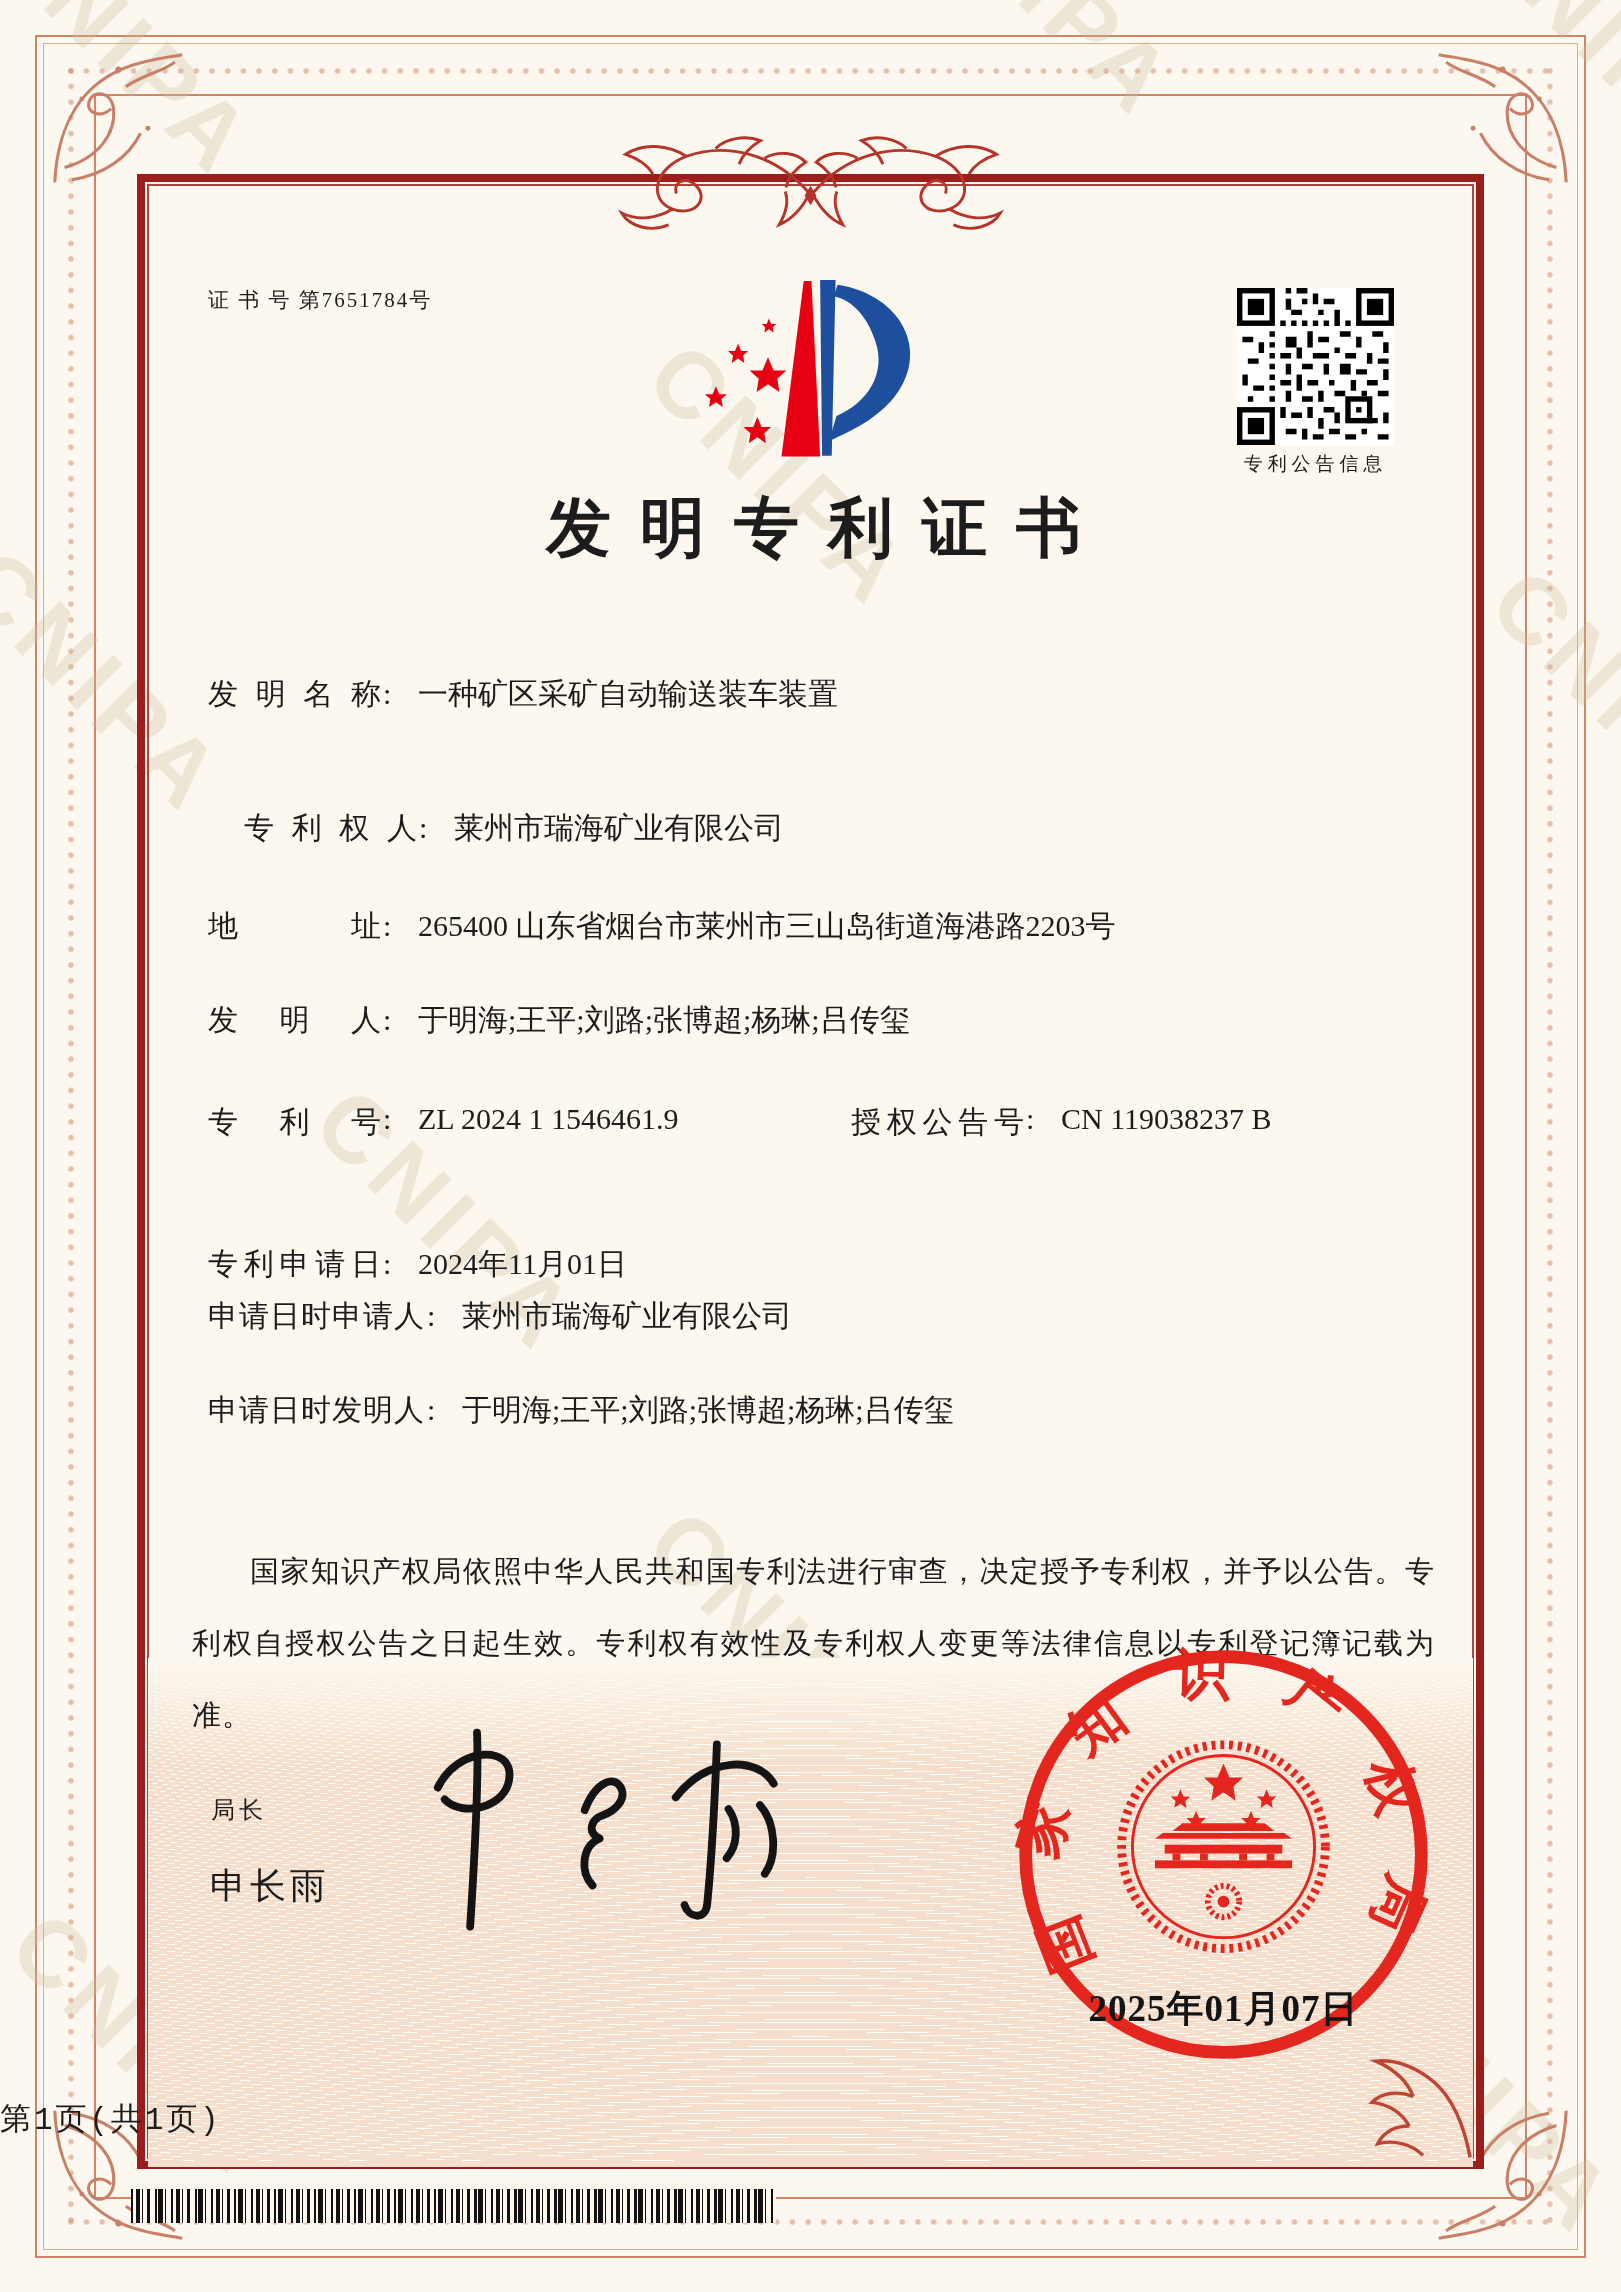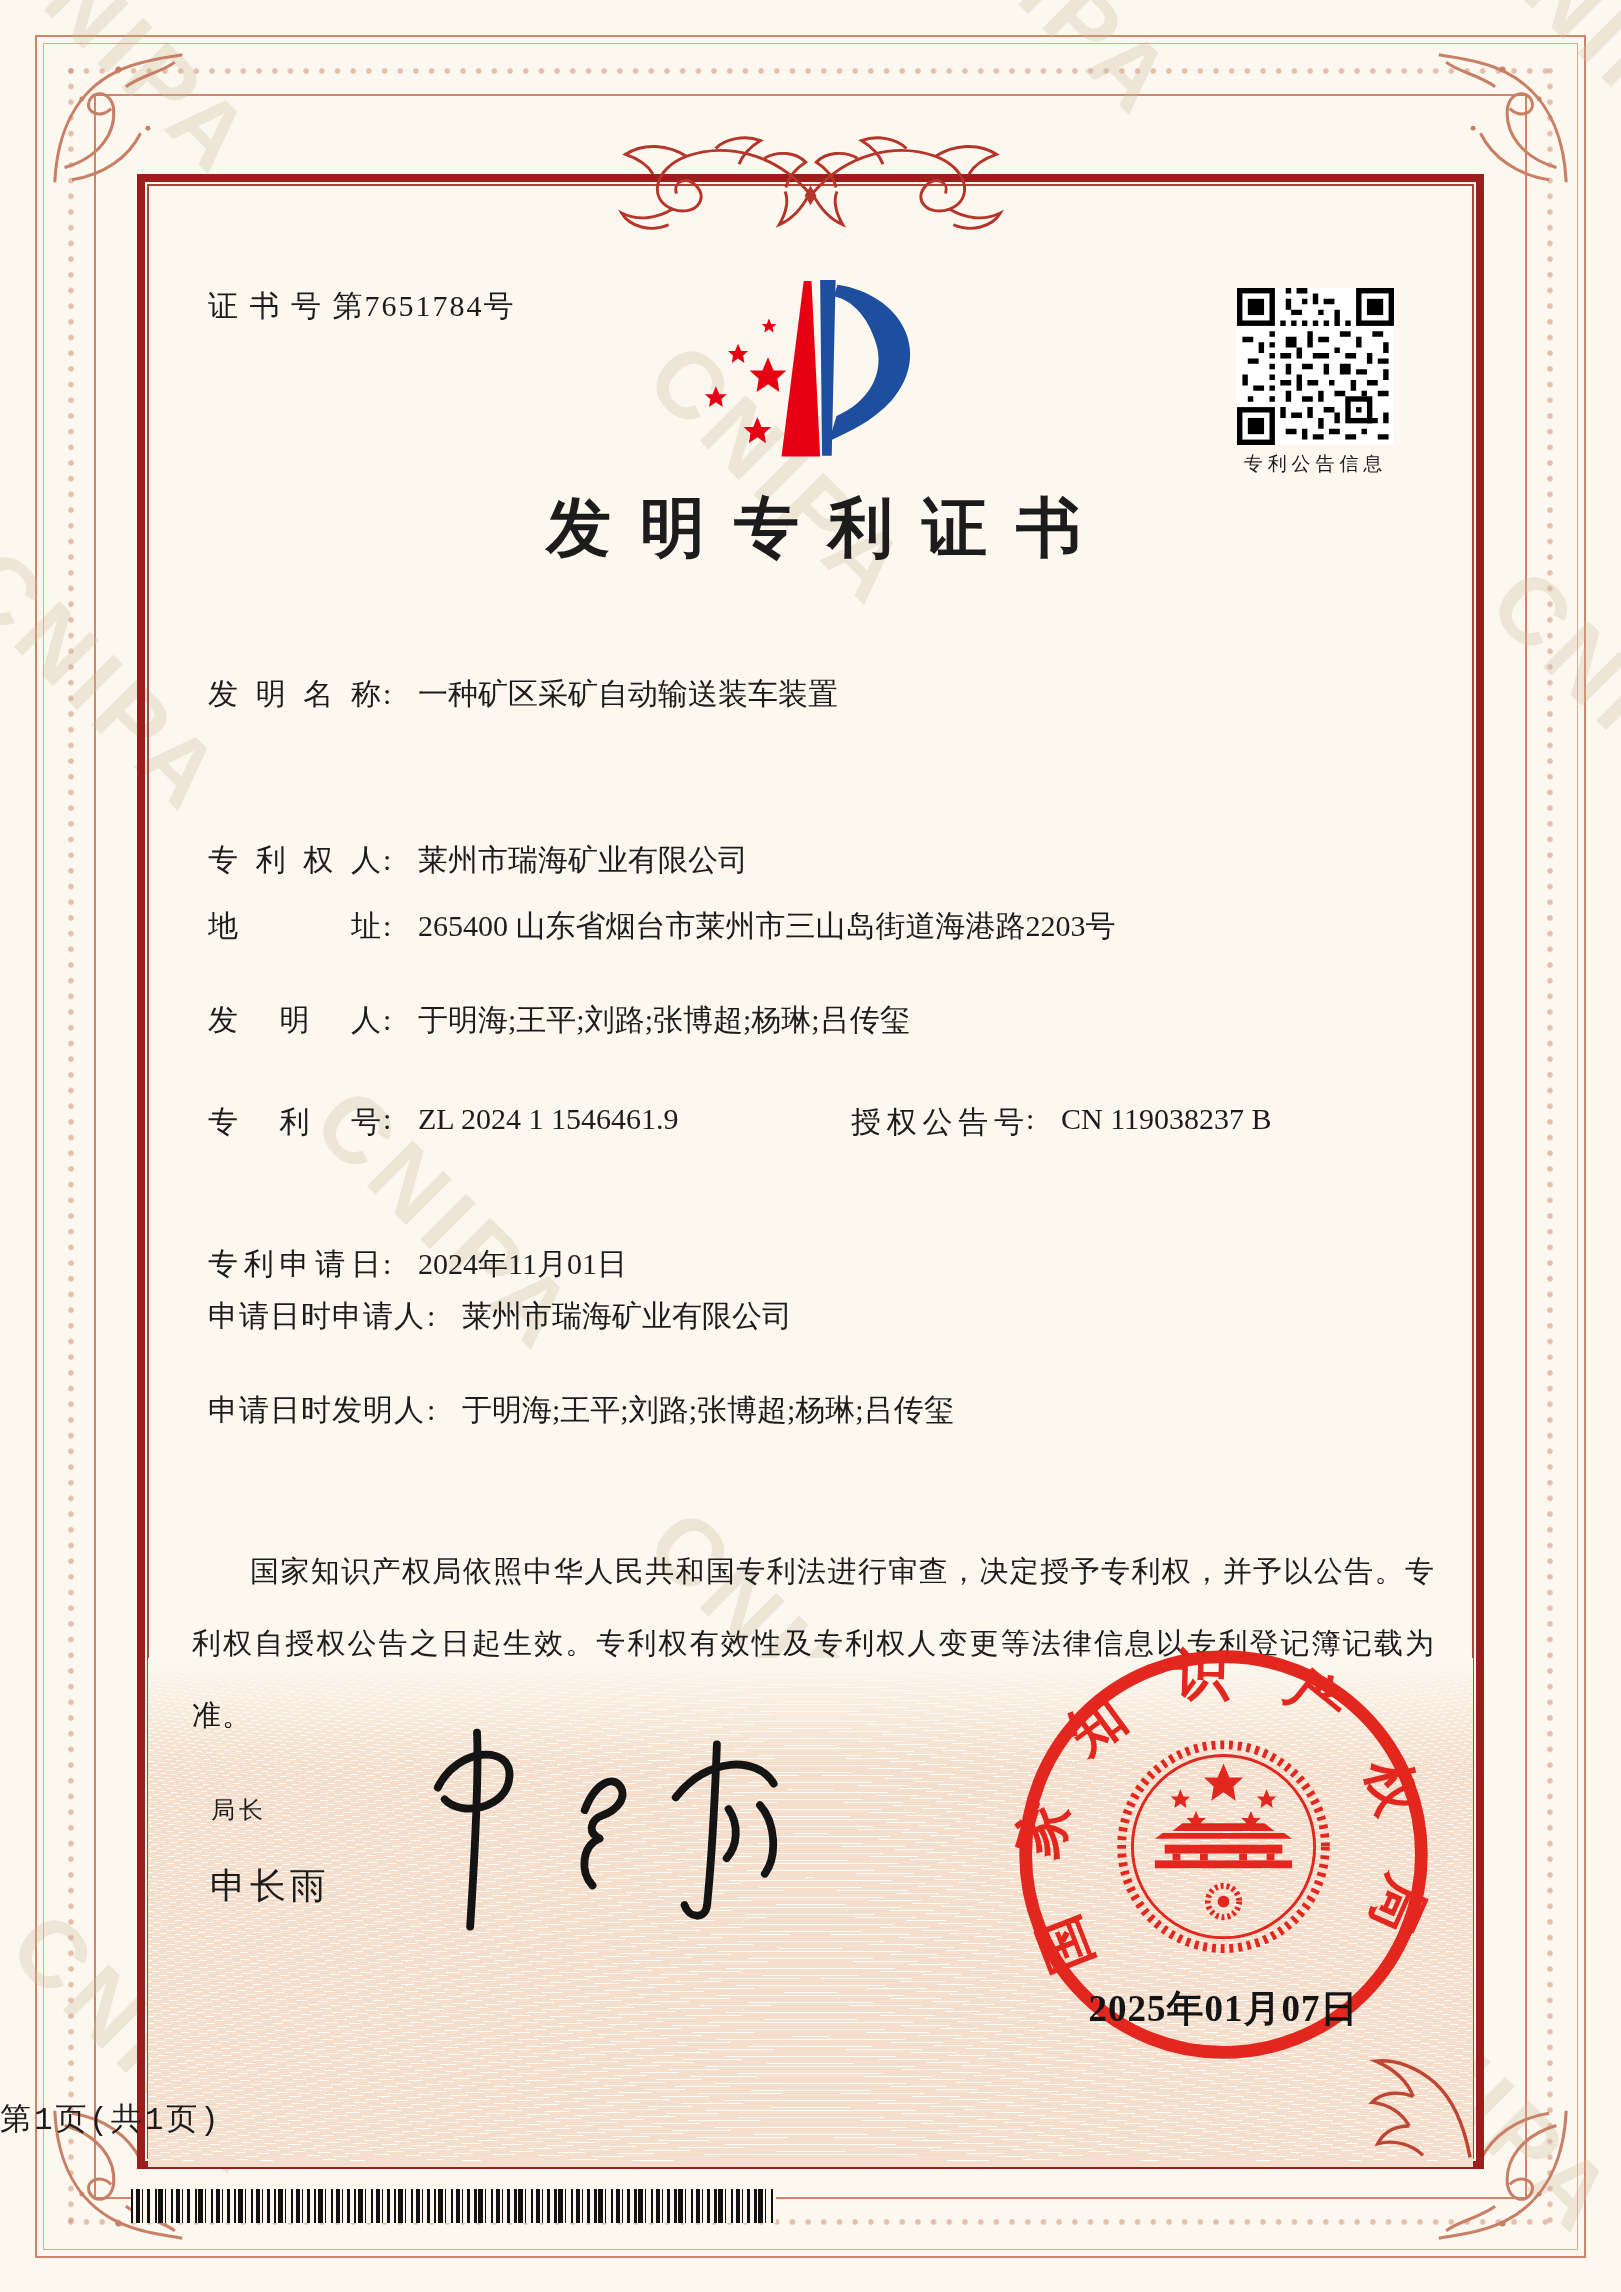--- a/index.html
+++ b/index.html
@@ -33,34 +33,34 @@
   .c-tl{left:45px;top:45px;}
   .c-tr{right:45px;top:45px;transform:scaleX(-1);}
   .c-bl{left:45px;bottom:45px;transform:scaleY(-1);}
   .c-br{right:45px;bottom:45px;transform:scale(-1,-1);}
   
   .frame{position:absolute;left:137px;top:174px;right:137px;bottom:124px;
     border:8.8px solid #9b1d1c;z-index:2;}
   .frame::after{content:"";position:absolute;inset:2px;border:2px solid #a8453c;}
   .top-ornament{position:absolute;left:578px;top:123px;width:466px;height:137px;z-index:3;}
   
-  .cert-no{position:absolute;left:208px;top:286px;font-size:30px;letter-spacing:2px;z-index:5;}
+  .cert-no{position:absolute;left:208px;top:286px;font-size:21px;letter-spacing:2px;z-index:5;}
   .logo{position:absolute;left:684px;top:253px;width:280px;height:218px;z-index:5;}
   .qr{position:absolute;left:1237px;top:288px;width:157px;height:157px;z-index:5;}
   .qr-caption{position:absolute;left:1198px;top:451px;width:235px;text-align:center;
     font-size:19px;letter-spacing:4.9px;z-index:5;}
   .doc-title{position:absolute;left:0;right:0;top:484px;text-align:center;
     font-size:65px;font-weight:bold;letter-spacing:29px;text-indent:29px;z-index:5;margin-left:6px;}
   .row{position:absolute;left:208px;right:167px;font-size:30px;z-index:5;white-space:nowrap;}
   .lab{display:inline-block;width:173px;text-align:justify;text-align-last:justify;vertical-align:top;}
   .colon{display:inline-block;width:35px;padding-left:2px;}
   .wide-lab{display:inline-block;vertical-align:top;letter-spacing:1px;}
   .rcol{position:absolute;left:643px;top:0;}
   .r-name{top:674px;}
-  .r-patentee{top:840px;}
+  .r-patentee{top:808px;margin-left:36px;}
   .r-address{top:906px;}
   .r-inventor{top:1000px;}
   .r-patentno{top:1102px;}
   .r-dates{top:1200px;margin-top:44px;}
   .r-app-at{top:1296px;}
   .r-inv-at{top:1390px;}
   .statement{position:absolute;left:192px;width:1243px;top:1535px;font-size:29px;
     line-height:72px;text-align:justify;text-indent:2em;letter-spacing:1px;z-index:5;}
   
   .wave-band{position:absolute;left:148px;right:148px;top:1658px;bottom:126px;z-index:3;

